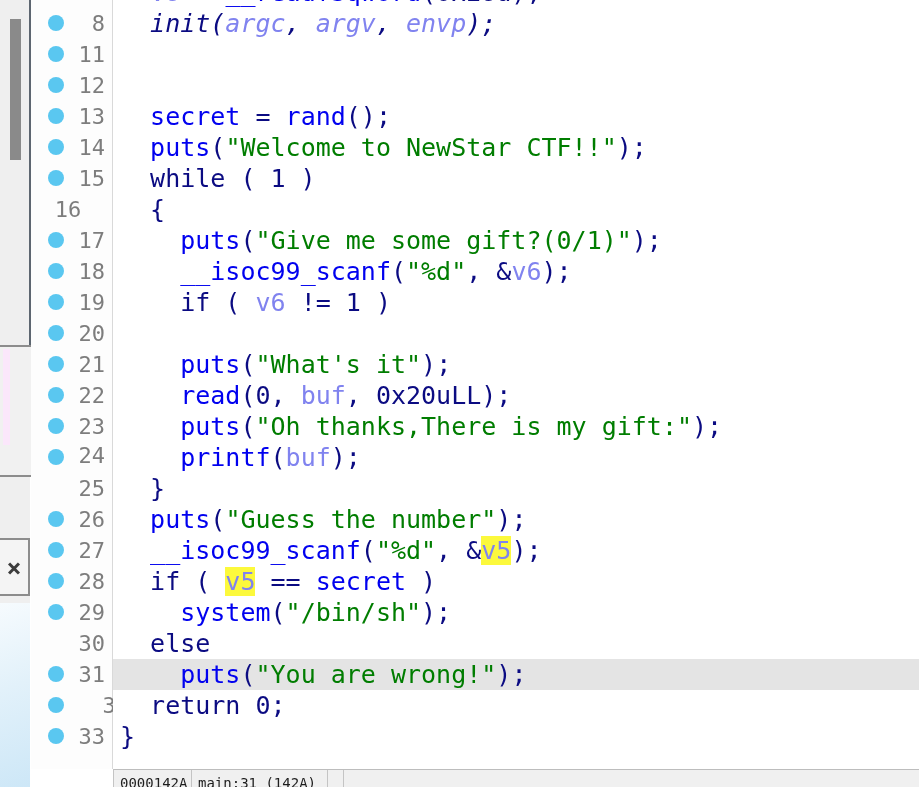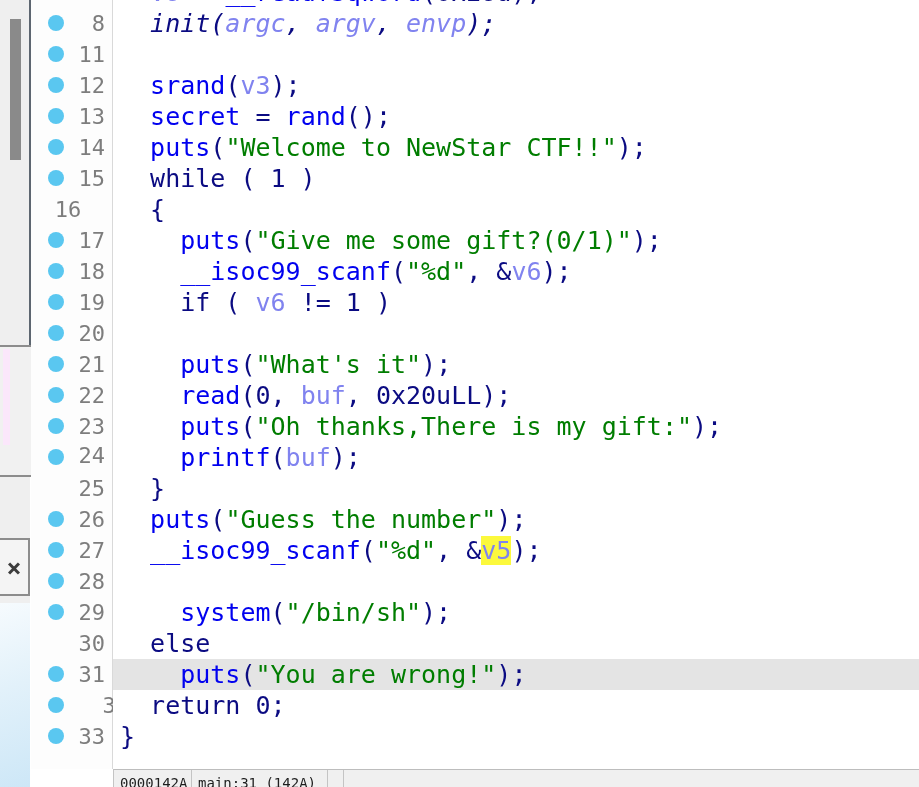--- a/index.html
+++ b/index.html
@@ -127,35 +127,35 @@
       <div class="bp-dot" style="top: 697px;"></div>
       <div class="line-num" style="top: 690px; padding-left: 24px;">32</div>
       <div class="bp-dot" style="top: 728px;"></div>
       <div class="line-num" style="top: 721px;">33</div>
     </div>
 
   <div class="code-area" id="code-area">
       <div class="cur-line-band" style="top: 659px;"></div>
       <div class="code-line" style="top: -23px;"><span class="tk-k">  </span><span class="tk-v">v8</span><span class="tk-k"> = </span><span class="tk-f">__readfsqword</span><span class="tk-k">(0x28u);</span></div>
       <div class="code-line" style="top: 8px; font-style: italic;"><span class="tk-k">  init(</span><span class="tk-v">argc</span><span class="tk-k">, </span><span class="tk-v">argv</span><span class="tk-k">, </span><span class="tk-v">envp</span><span class="tk-k">);</span></div>
-      <div class="code-line" style="top: 70px;"><span class="tk-k">  </span><span class="tk-f">srand</span><span class="tk-k">(</span><span class="tk-v">v3</span><span class="tk-k">);</span></div>
       <div class="code-line" style="top: 101px;"><span class="tk-k">  </span><span class="tk-f">secret</span><span class="tk-k"> = </span><span class="tk-f">rand</span><span class="tk-k">();</span></div>
       <div class="code-line" style="top: 132px;"><span class="tk-k">  </span><span class="tk-f">puts</span><span class="tk-k">(</span><span class="tk-s">"Welcome to NewStar CTF!!"</span><span class="tk-k">);</span></div>
       <div class="code-line" style="top: 163px;"><span class="tk-k">  while ( 1 )</span></div>
       <div class="code-line" style="top: 194px;"><span class="tk-k">  {</span></div>
       <div class="code-line" style="top: 225px;"><span class="tk-k">    </span><span class="tk-f">puts</span><span class="tk-k">(</span><span class="tk-s">"Give me some gift?(0/1)"</span><span class="tk-k">);</span></div>
       <div class="code-line" style="top: 256px;"><span class="tk-k">    </span><span class="tk-f">__isoc99_scanf</span><span class="tk-k">(</span><span class="tk-s">"%d"</span><span class="tk-k">, &amp;</span><span class="tk-v">v6</span><span class="tk-k">);</span></div>
       <div class="code-line" style="top: 287px;"><span class="tk-k">    if ( </span><span class="tk-v">v6</span><span class="tk-k"> != 1 )</span></div>
       <div class="code-line" style="top: 349px;"><span class="tk-k">    </span><span class="tk-f">puts</span><span class="tk-k">(</span><span class="tk-s">"What's it"</span><span class="tk-k">);</span></div>
       <div class="code-line" style="top: 380px;"><span class="tk-k">    </span><span class="tk-f">read</span><span class="tk-k">(0, </span><span class="tk-v">buf</span><span class="tk-k">, 0x20uLL);</span></div>
       <div class="code-line" style="top: 411px;"><span class="tk-k">    </span><span class="tk-f">puts</span><span class="tk-k">(</span><span class="tk-s">"Oh thanks,There is my gift:"</span><span class="tk-k">);</span></div>
       <div class="code-line" style="top: 442px;"><span class="tk-k">    </span><span class="tk-f">printf</span><span class="tk-k">(</span><span class="tk-v">buf</span><span class="tk-k">);</span></div>
       <div class="code-line" style="top: 473px;"><span class="tk-k">  }</span></div>
       <div class="code-line" style="top: 504px;"><span class="tk-k">  </span><span class="tk-f">puts</span><span class="tk-k">(</span><span class="tk-s">"Guess the number"</span><span class="tk-k">);</span></div>
       <div class="code-line" style="top: 535px;"><span class="tk-k">  </span><span class="tk-f">__isoc99_scanf</span><span class="tk-k">(</span><span class="tk-s">"%d"</span><span class="tk-k">, &amp;</span><span class="tk-vh">v5</span><span class="tk-k">);</span></div>
+      <div class="code-line" style="top: 566px;"><span class="tk-k">  if ( </span><span class="tk-vh">v5</span><span class="tk-k"> == </span><span class="tk-f">secret</span><span class="tk-k"> )</span></div>
       <div class="code-line" style="top: 597px;"><span class="tk-k">    </span><span class="tk-f">system</span><span class="tk-k">(</span><span class="tk-s">"/bin/sh"</span><span class="tk-k">);</span></div>
       <div class="code-line" style="top: 628px;"><span class="tk-k">  else</span></div>
       <div class="code-line" style="top: 659px;"><span class="tk-k">    </span><span class="tk-f">puts</span><span class="tk-k">(</span><span class="tk-s">"You are wrong!"</span><span class="tk-k">);</span></div>
       <div class="code-line" style="top: 690px;"><span class="tk-k">  return 0;</span></div>
       <div class="code-line" style="top: 721px;"><span class="tk-k">}</span></div>
     </div>
 
   <div class="status-bar" id="status-bar">
       <div class="status-cell" style="width: 78px;">0000142A</div>
       <div class="status-cell" style="width: 136px;">main:31 (142A)</div>

